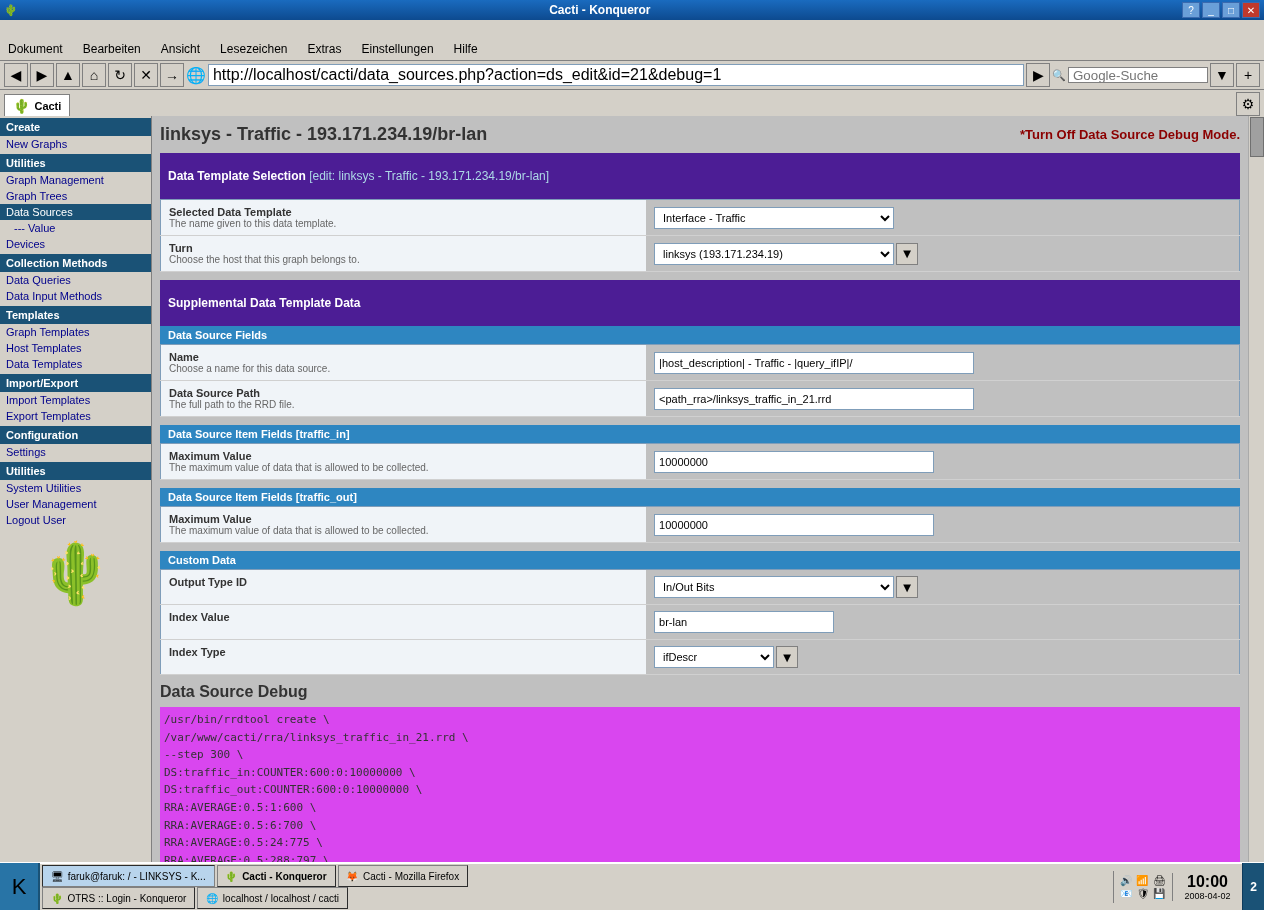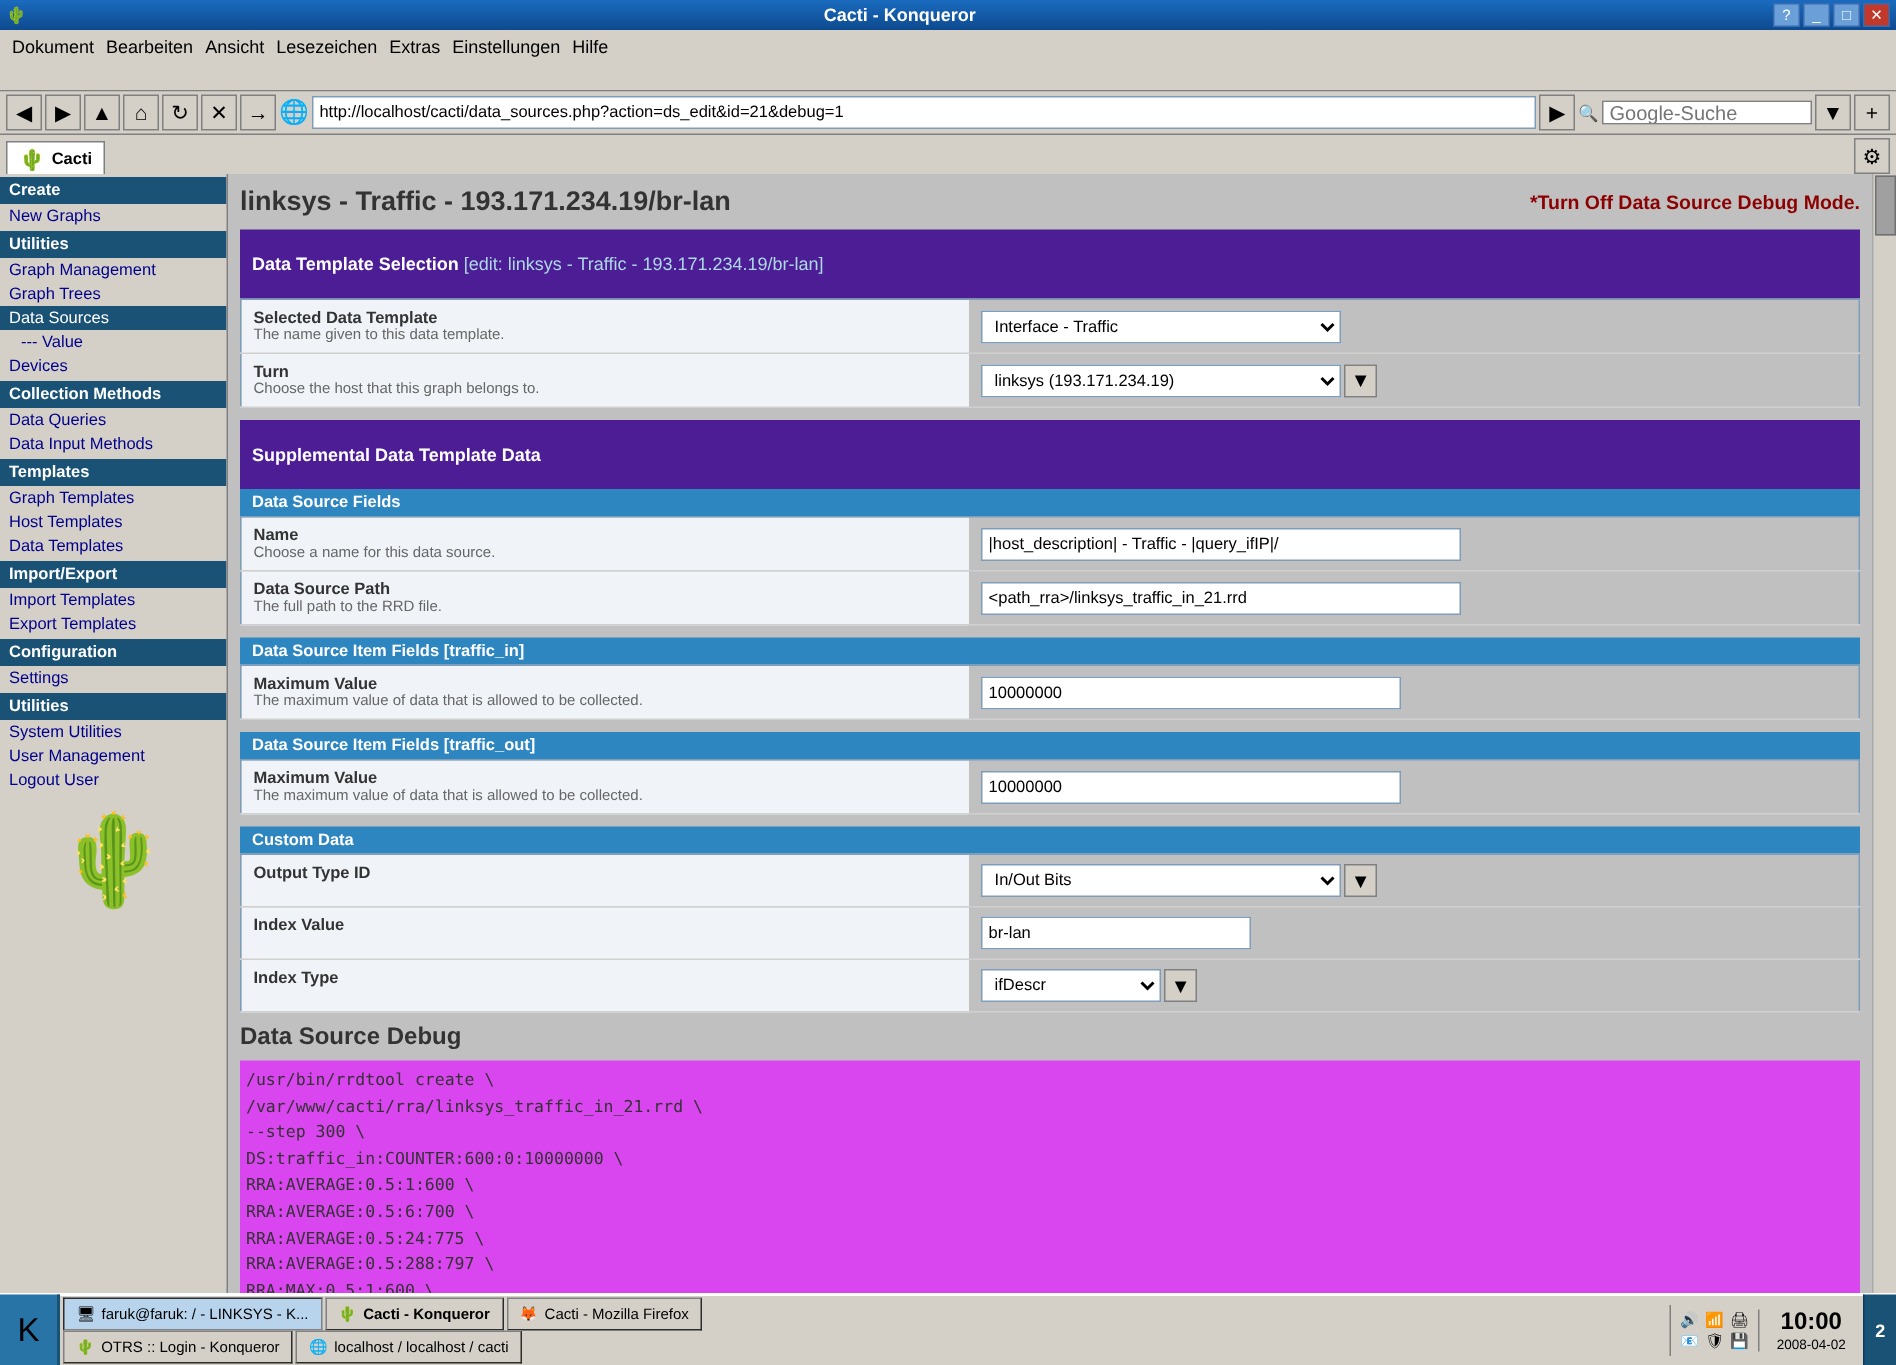--- a/index.html
+++ b/index.html
@@ -20,38 +20,38 @@
     .title-bar-buttons { display: flex; gap: 2px; }
     .title-btn {
       width: 18px; height: 16px; background: #6a9fd8; border: 1px solid #3a6aaf;
       color: white; font-size: 10px; cursor: pointer; display: flex; align-items: center; justify-content: center;
     }
     .title-btn.close { background: #c0392b; }
 
     
     .menu-bar {
       background: #d4d0c8; border-bottom: 1px solid #808080;
-      display: flex; align-items: flex-end; padding: 20px 4px; height: 22px;
+      display: flex; align-items: flex-start; padding: 20px 4px; gap: 12px; height: 22px;
     }
     .menu-item { font-size: 12px; cursor: pointer; padding: 2px 4px; }
 
     
     .toolbar {
       background: #d4d0c8; border-bottom: 1px solid #808080;
       display: flex; align-items: center; padding: 2px 4px; gap: 2px; height: 30px;
     }
     .tool-btn {
       width: 24px; height: 24px; background: #d4d0c8; border: 1px solid #808080;
       cursor: pointer; display: flex; align-items: center; justify-content: center; font-size: 14px;
     }
     .address-bar { display: flex; align-items: center; flex: 1; gap: 2px; }
     .address-icon { font-size: 16px; }
     .address-input {
       flex: 1; height: 22px; border: 1px solid #7f9db9; padding: 5px 4px;
-      background: white; font-size: 11px;
+      background: white; font-size: 16px;
     }
     .search-input { width: 140px; height: 16px; border: 1px solid #808080; padding: 0 4px; }
 
     
     .tab-bar {
       background: #d4d0c8; display: flex; align-items: flex-end; padding: 2px 4px 0; gap: 2px; height: 26px;
     }
     .tab {
       background: #ecebe8; border: 1px solid #808080; border-bottom: none;
       padding: 2px 8px; font-size: 11px; cursor: pointer; display: flex; align-items: center; gap: 4px;
@@ -379,20 +379,21 @@
         </tbody>
           </table>
 
         <div class="debug-section">
           <div class="debug-title">Data Source Debug</div>
           <div class="debug-code">
             <div>/usr/bin/rrdtool create  \</div>
             <div>/var/www/cacti/rra/linksys_traffic_in_21.rrd \</div>
             <div>--step 300  \</div>
             <div>DS:traffic_in:COUNTER:600:0:10000000  \</div>
+            <div>DS:traffic_out:COUNTER:600:0:10000000  \</div>
             <div>RRA:AVERAGE:0.5:1:600  \</div>
             <div>RRA:AVERAGE:0.5:6:700  \</div>
             <div>RRA:AVERAGE:0.5:24:775  \</div>
             <div>RRA:AVERAGE:0.5:288:797  \</div>
             <div>RRA:MAX:0.5:1:600  \</div>
             <div>RRA:MAX:0.5:6:700  \</div>
             <div>RRA:MAX:0.5:24:775  \</div>
             <div>RRA:MAX:0.5:288:797  \</div>
           </div>
         </div>

